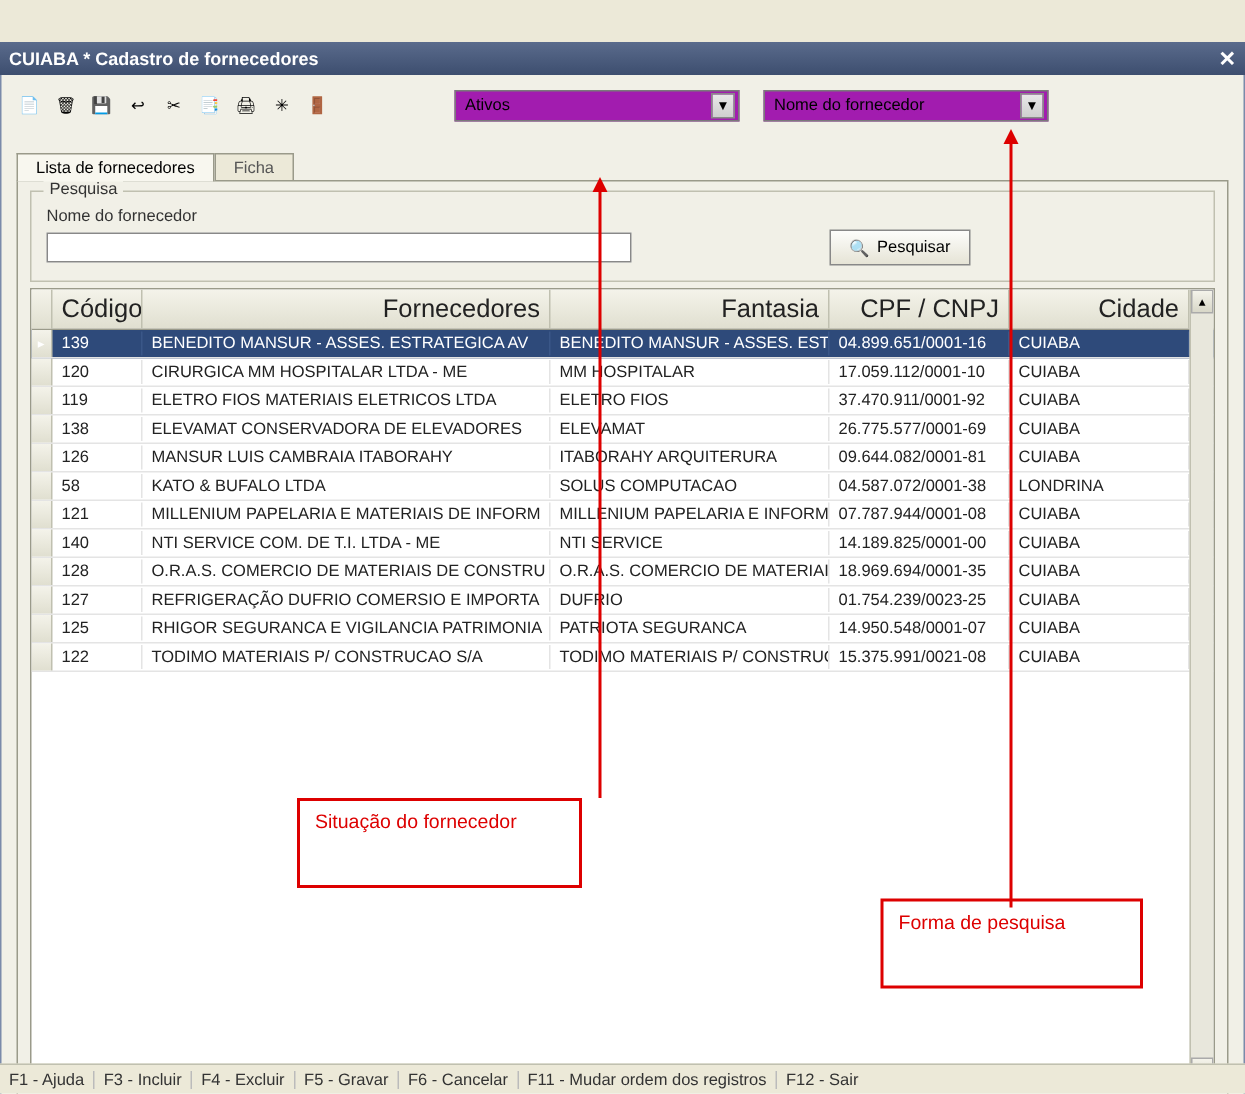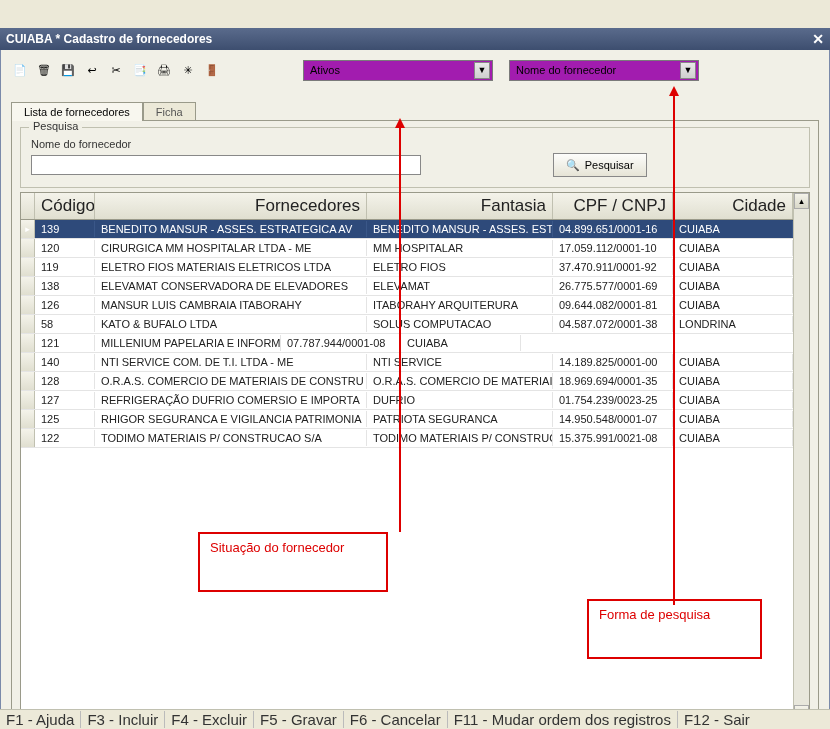--- a/index.html
+++ b/index.html
@@ -222,21 +222,21 @@
   z-index: 19;
 }
 .statusbar {
   position: absolute;
   left: 0; right: 0; bottom: 0;
   height: 20px;
   background: #ece9d8;
   border-top: 1px solid #c0c0b0;
   display: flex;
   align-items: center;
-  font-size: 15px;
+  font-size: 11px;
   color: #333;
   padding: 0 6px;
 }
 .statusbar span { padding: 0 6px; border-left: 1px solid #bbb; }
 .statusbar span:first-child { border-left: none; padding-left: 0; }
 </style>
 </head>
 <body>
 
 <div class="titlebar">
@@ -342,20 +342,21 @@
             <div class="marker"></div>
             <div class="gc col-cod">58</div>
             <div class="gc col-forn">KATO &amp; BUFALO LTDA</div>
             <div class="gc col-fant">SOLUS COMPUTACAO</div>
             <div class="gc col-cpf">04.587.072/0001-38</div>
             <div class="gc col-cid">LONDRINA</div>
           </div>
           <div class="grid-row">
             <div class="marker"></div>
             <div class="gc col-cod">121</div>
+            <div class="gc col-forn">MILLENIUM PAPELARIA E MATERIAIS DE INFORM</div>
             <div class="gc col-fant">MILLENIUM PAPELARIA E INFORMATICA</div>
             <div class="gc col-cpf">07.787.944/0001-08</div>
             <div class="gc col-cid">CUIABA</div>
           </div>
           <div class="grid-row">
             <div class="marker"></div>
             <div class="gc col-cod">140</div>
             <div class="gc col-forn">NTI SERVICE COM. DE T.I. LTDA - ME</div>
             <div class="gc col-fant">NTI SERVICE</div>
             <div class="gc col-cpf">14.189.825/0001-00</div>

